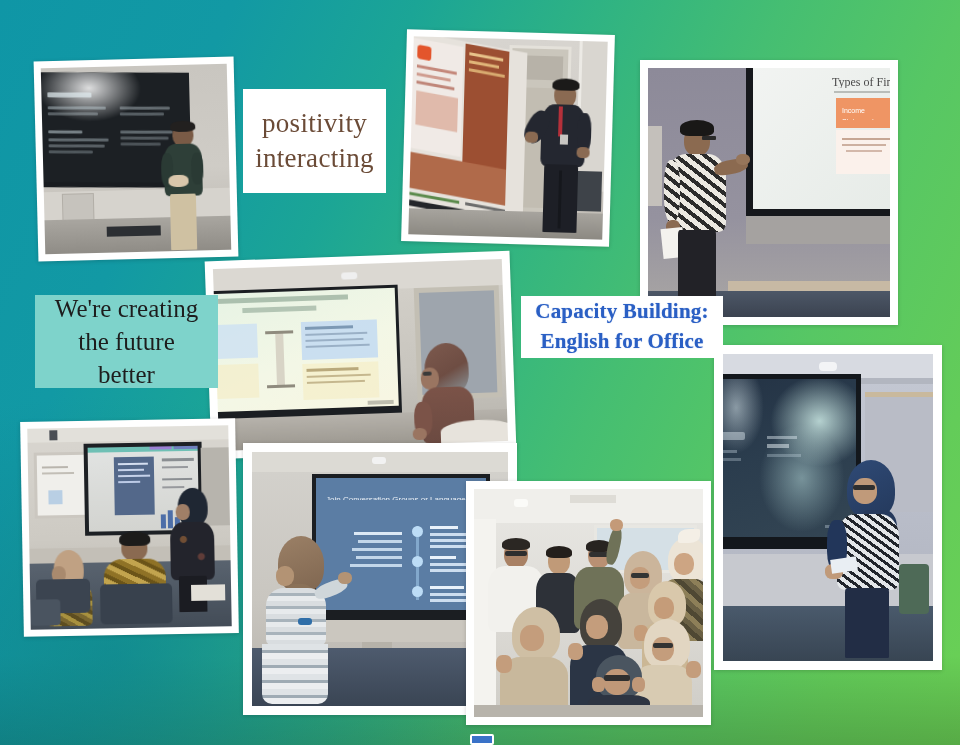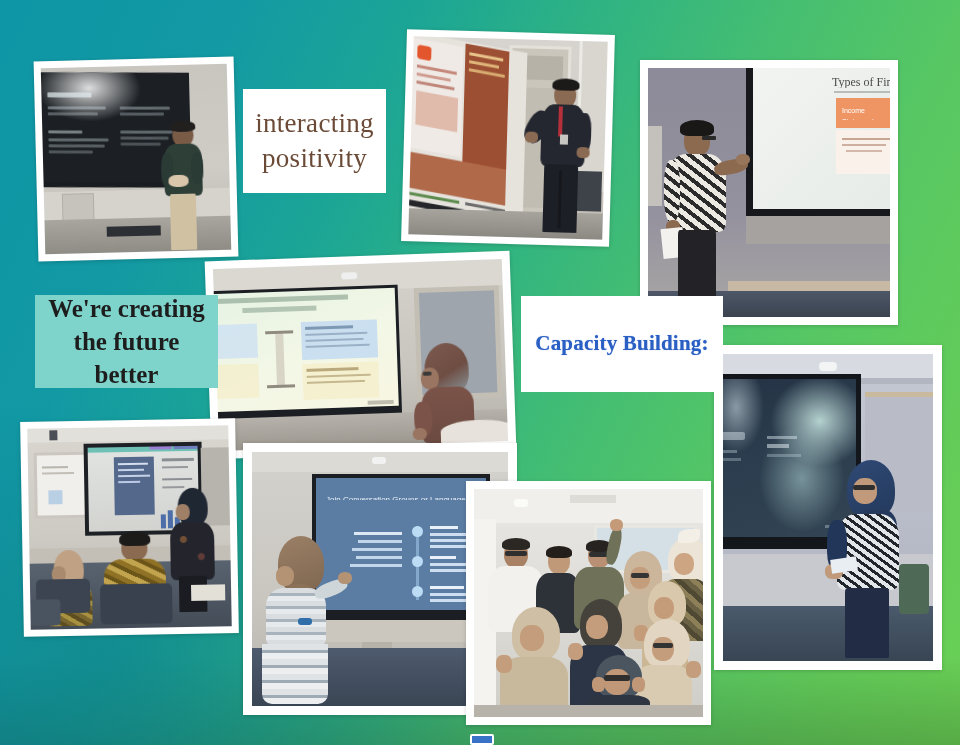--- a/index.html
+++ b/index.html
@@ -542,34 +542,35 @@
         <div class="arm" style="left:0px;top:60px;width:20px;height:52px;background:#22365a;"></div>
         <div style="position:absolute;left:-2px;top:104px;width:18px;height:15px;background:#c09a7a;border-radius:42%;"></div>
         <div style="position:absolute;left:4px;top:98px;width:26px;height:14px;background:#e9eef3;transform:rotate(-8deg);"></div>
         <div class="legs" style="left:18px;top:128px;width:44px;height:70px;background:#222d45;"></div>
       </div>
     </div>
   </div>
 
   <div class="textbox tb-white" style="left:243px; top:89px; width:143px; height:104px;">
     <div class="quote-brown">
+      <div>positivity</div>
       <div>interacting</div>
-      <div>positivity</div>
-    </div>
-  </div>
-
-  <div class="textbox tb-teal" style="left:35px; top:295px; width:183px; height:93px;font-weight:bold;">
+    </div>
+  </div>
+
+  <div class="textbox tb-teal" style="left:35px; top:295px; width:183px; height:93px;">
     <div class="quote-dark">
       <div>We're creating</div>
       <div>the future</div>
       <div>better</div>
     </div>
   </div>
 
-  <div class="textbox tb-white" style="left:521px; top:296px; width:202px; height:96px;">
+  <div class="textbox tb-white" style="left:521px; top:296px; width:202px; height:62px;">
     <div class="title-blue">
       <div>Capacity Building:</div>
+      <div>English for Office</div>
     </div>
   </div>
 
   <div class="bottom-chip"></div>
 
 </div>
 
 </body></html>

